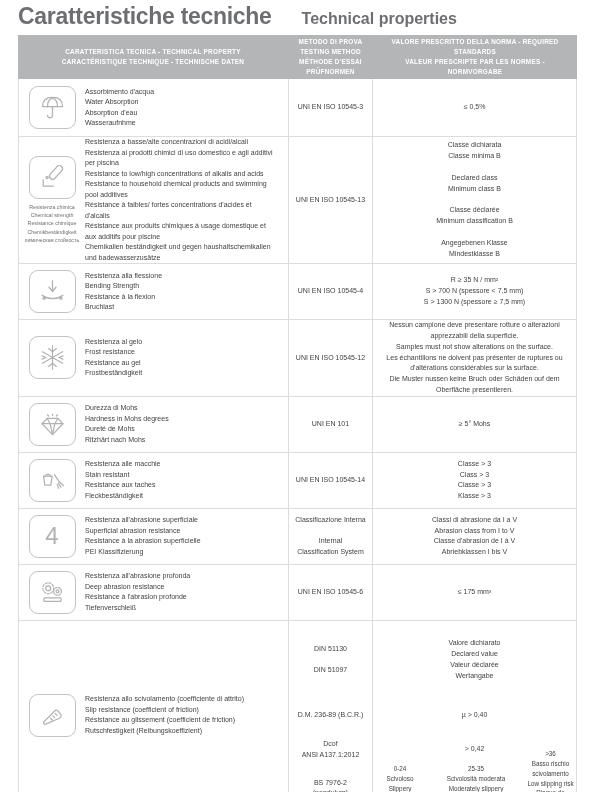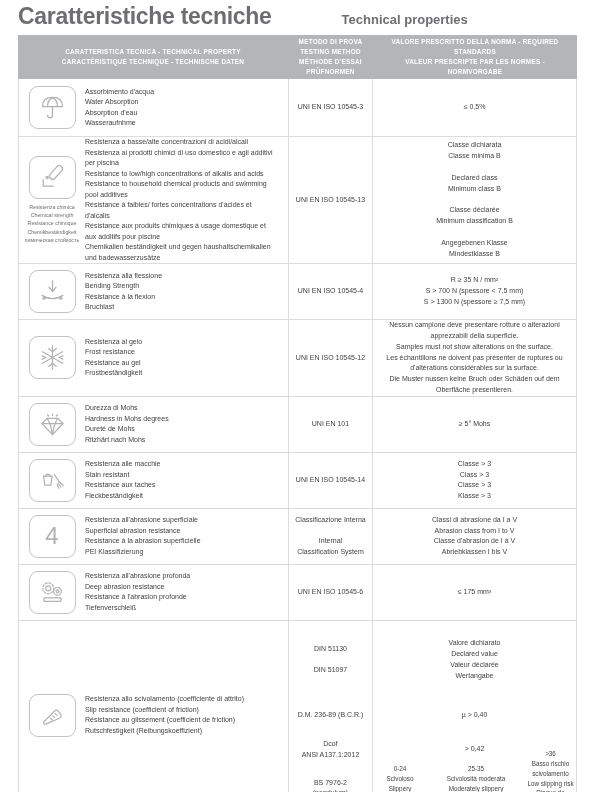--- a/index.html
+++ b/index.html
@@ -1,21 +1,21 @@
 <!DOCTYPE html>
 <html><head>
 <meta charset="utf-8">
 <style>
   html,body{margin:0;padding:0;background:#fff;}
   body{width:610px;height:792px;overflow:hidden;font-family:"Liberation Sans",sans-serif;color:#424244;}
   .page{position:relative;width:610px;height:792px;background:#fff;}
 
   .title-row{display:flex;align-items:baseline;gap:30px;padding:3px 0 0 18px;}
   .page-title{font-size:23px;font-weight:bold;color:#6d6e71;letter-spacing:-0.3px;}
-  .page-subtitle{font-size:13px;font-weight:bold;color:#6d6e71;margin-left:40px;}
+  .page-subtitle{font-size:16px;font-weight:bold;color:#6d6e71;}
 
   .table{margin:5px 0 0 18px;width:559px;}
   .thead{display:grid;grid-template-columns:270px 85px 204px;background:#b4b5b7;height:44px;}
   .th{display:flex;align-items:center;justify-content:center;text-align:center;color:#fff;
       font-size:6.4px;font-weight:bold;line-height:1.6;letter-spacing:0.25px;white-space:pre-line;padding:0 8px;}
 
   .tbody{border-left:1px solid #dcdcdc;border-right:1px solid #dcdcdc;}
   .trow{display:grid;grid-template-columns:66px 203px 85px 1fr;border-bottom:1px solid #dcdcdc;}
   .cell{display:flex;align-items:center;}
   .icon-cell{flex-direction:column;justify-content:center;padding:6px 0;}

